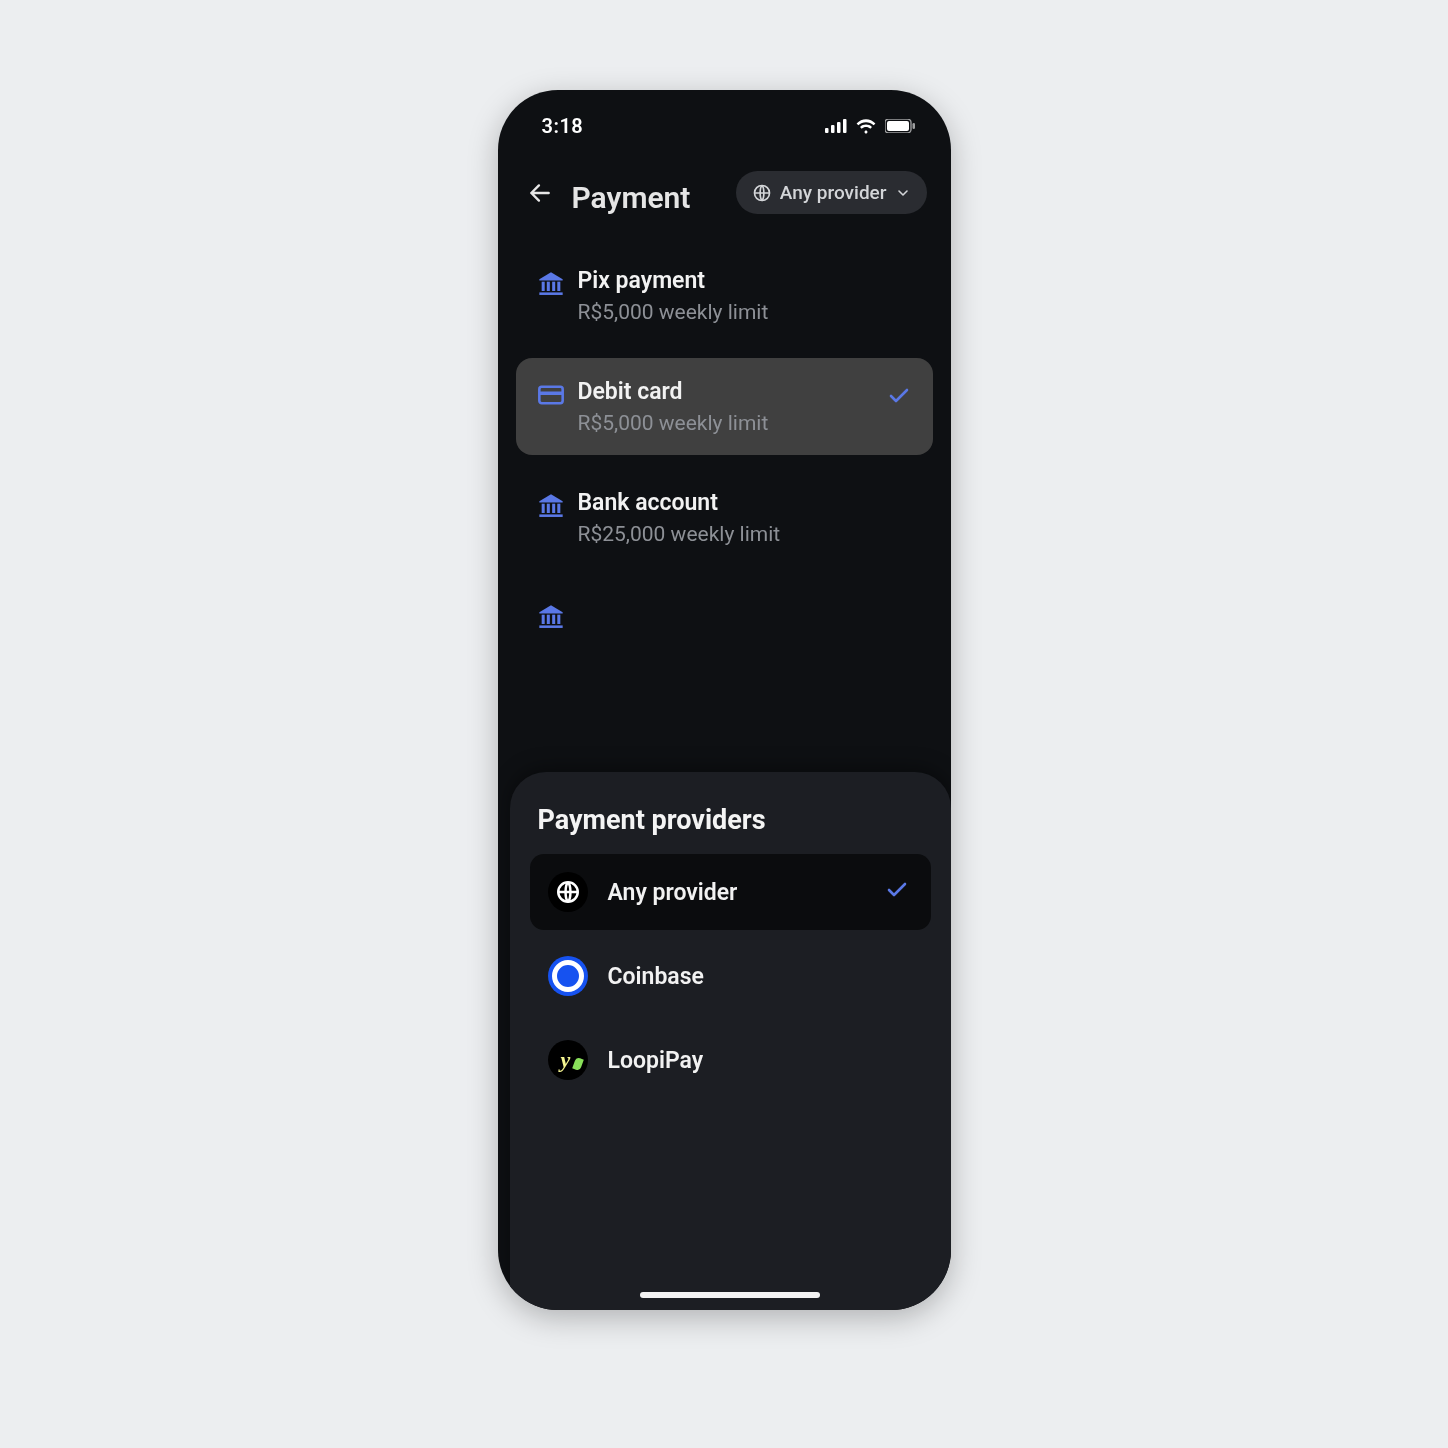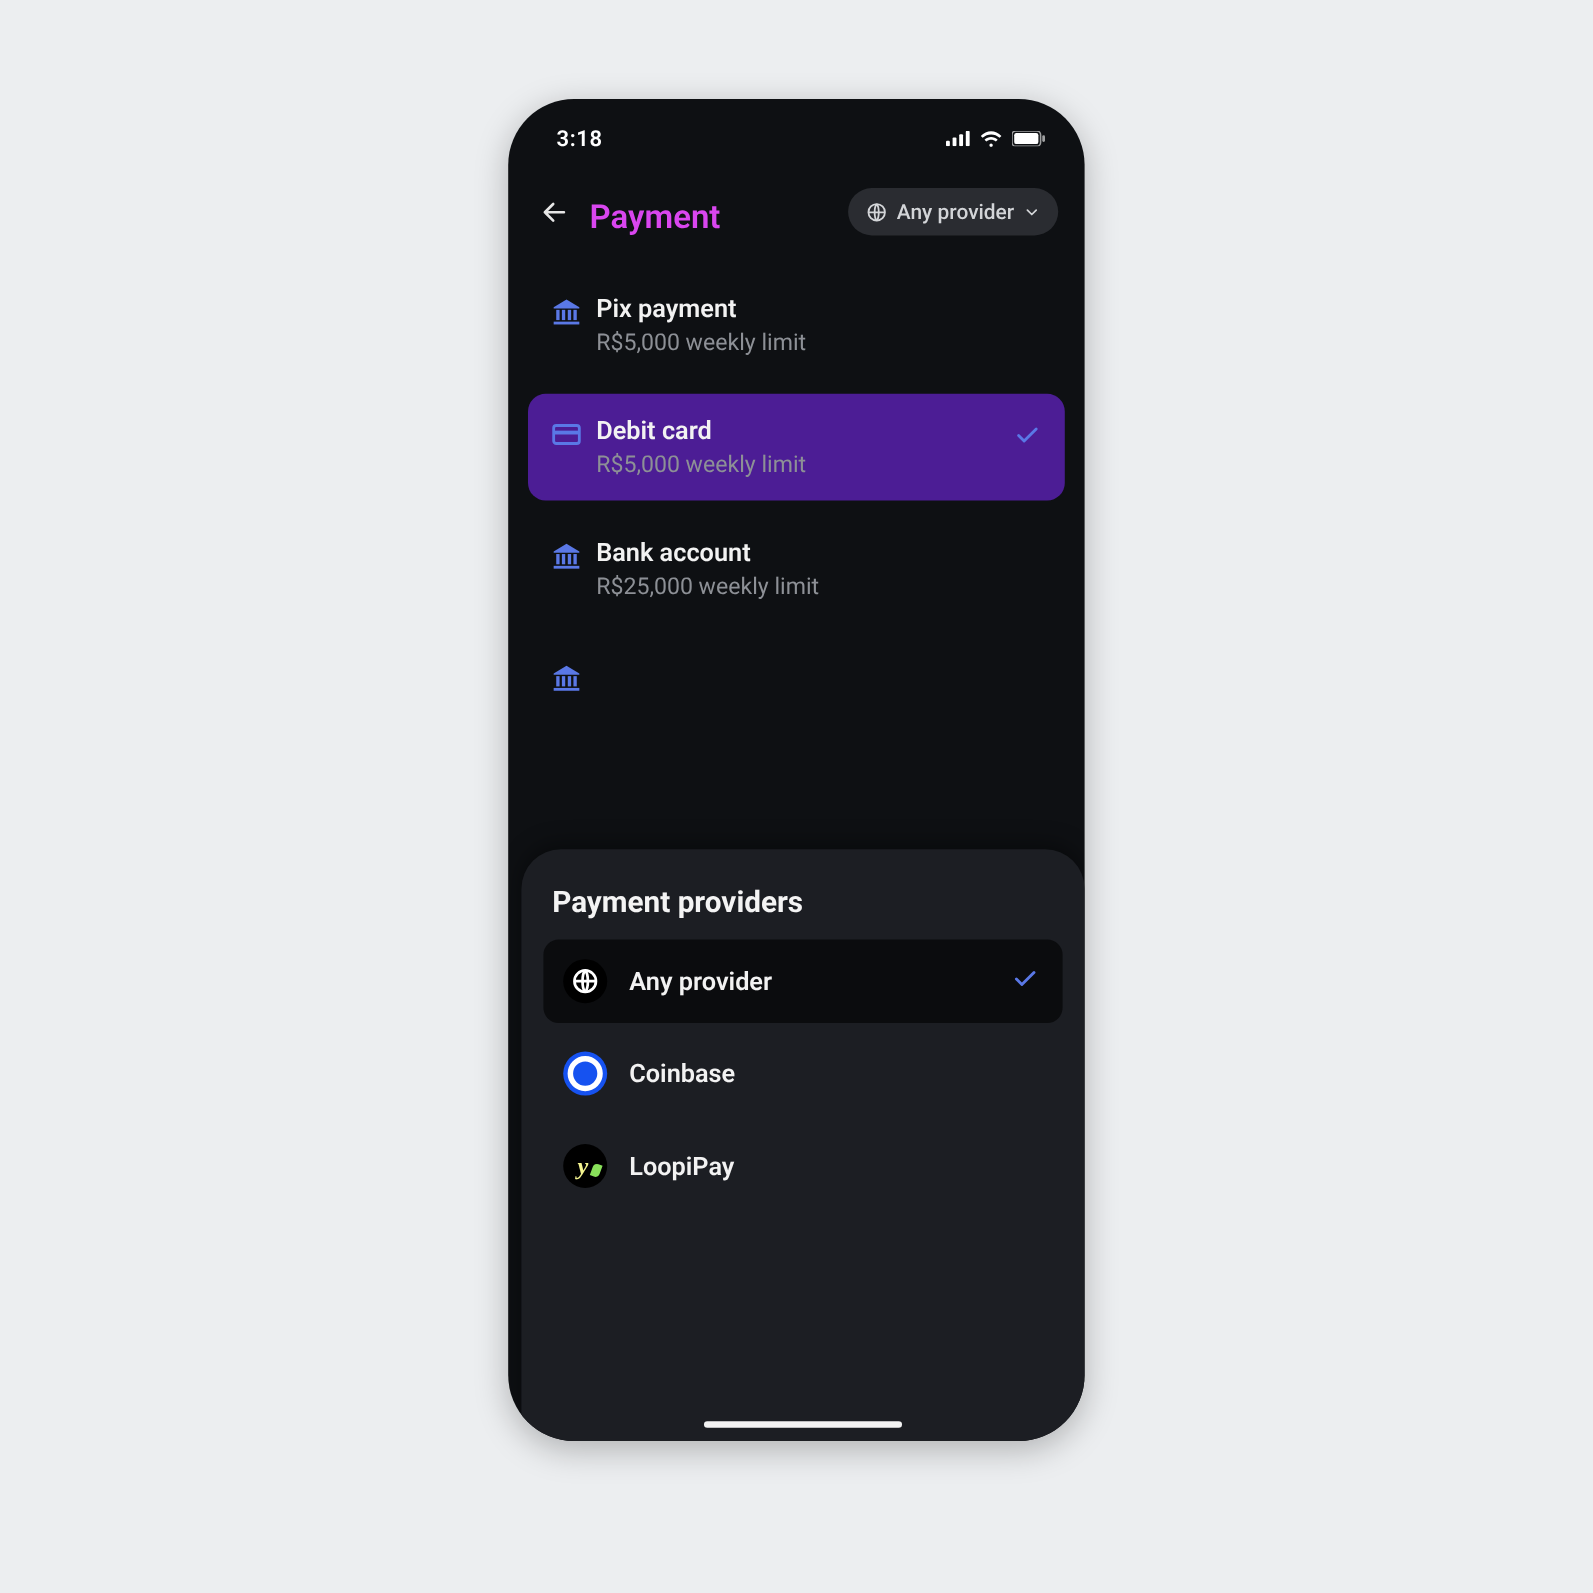--- a/index.html
+++ b/index.html
@@ -7,21 +7,21 @@
     width: 1448px;
     height: 1448px;
     background: #eceef0;
     font-family: -apple-system, BlinkMacSystemFont, "Segoe UI", Roboto, Helvetica, Arial, sans-serif;
     display: flex;
     align-items: flex-start;
     justify-content: center;
     padding-top: 90px;
   }
   .phone {
-    width: 524px;
+    width: 453px;
     height: 1220px;
     background: #0e1013;
     border-radius: 60px;
     position: relative;
     overflow: hidden;
     box-shadow: 0 8px 30px rgba(0,0,0,0.25);
     color: #fff;
   }
   
   .status-bar {
@@ -43,21 +43,21 @@
   }
   .back-btn {
     width: 36px; height: 36px;
     display:flex; align-items:center; justify-content:center;
     color:#e6e6e6;
   }
   .page-title {
     font-size: 30px;
     font-weight: 600;
     margin-left: 14px;
-    color:#d946ef;
+    color:#e5e5e5;
     margin-top:10px;
   }
   .provider-pill {
     margin-left: auto;
     display: flex;
     align-items: center;
     gap: 8px;
     background: #2a2c31;
     border-radius: 999px;
     padding: 10px 16px;
@@ -69,21 +69,21 @@
   
   .pay-list { padding: 10px 18px 0 18px; display:flex; flex-direction:column; gap: 14px; }
   .pay-item {
     display:flex;
     align-items:flex-start;
     gap: 12px;
     padding: 20px 20px;
     border-radius: 16px;
     position: relative;
   }
-  .pay-item.selected { background: #4c1d95; }
+  .pay-item.selected { background: #404040; }
   .pay-item .icon {
     width: 30px; height: 30px;
     display:flex; align-items:center; justify-content:center;
     color:#5a78e6;
     flex-shrink:0;
     margin-top:2px;
   }
   .pay-text { display:flex; flex-direction:column; gap: 6px; }
   .pay-title { font-size: 23px; font-weight:600; color:#f2f2f2; }
   .pay-sub { font-size: 21px; color:#8d9096; }

